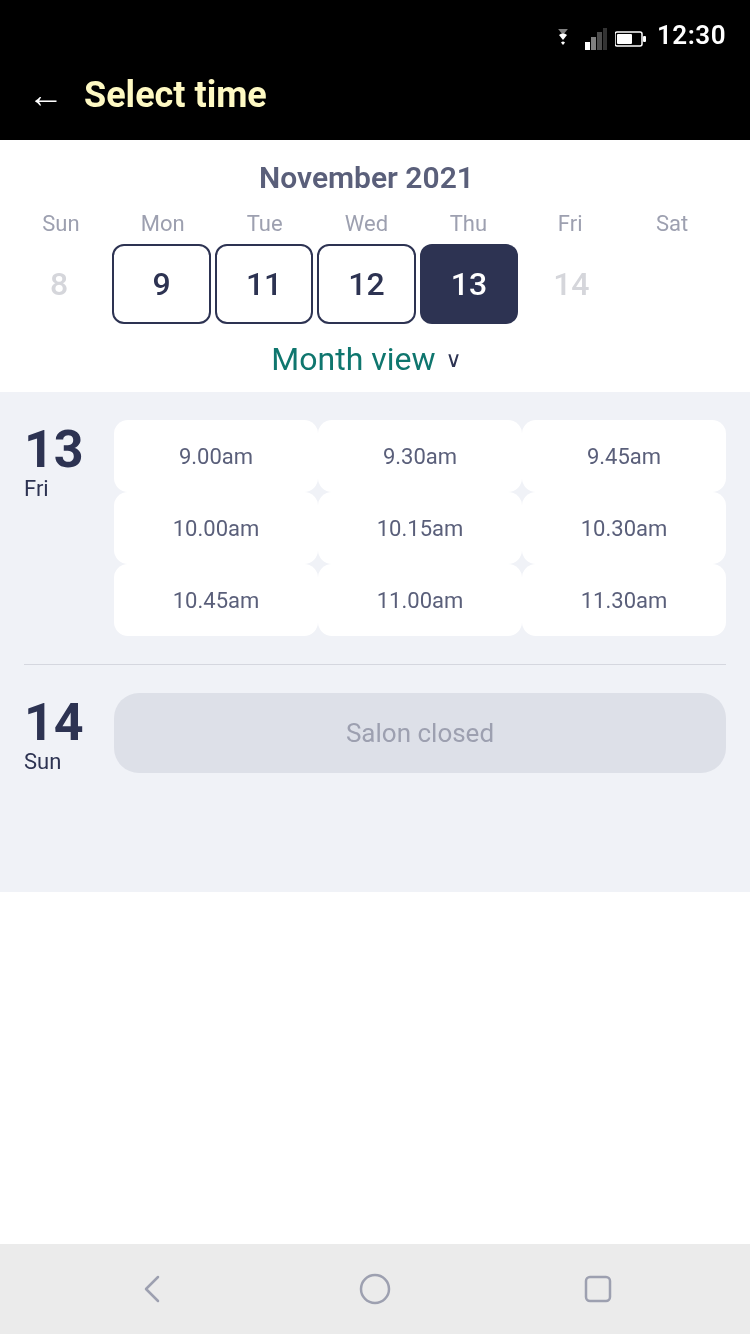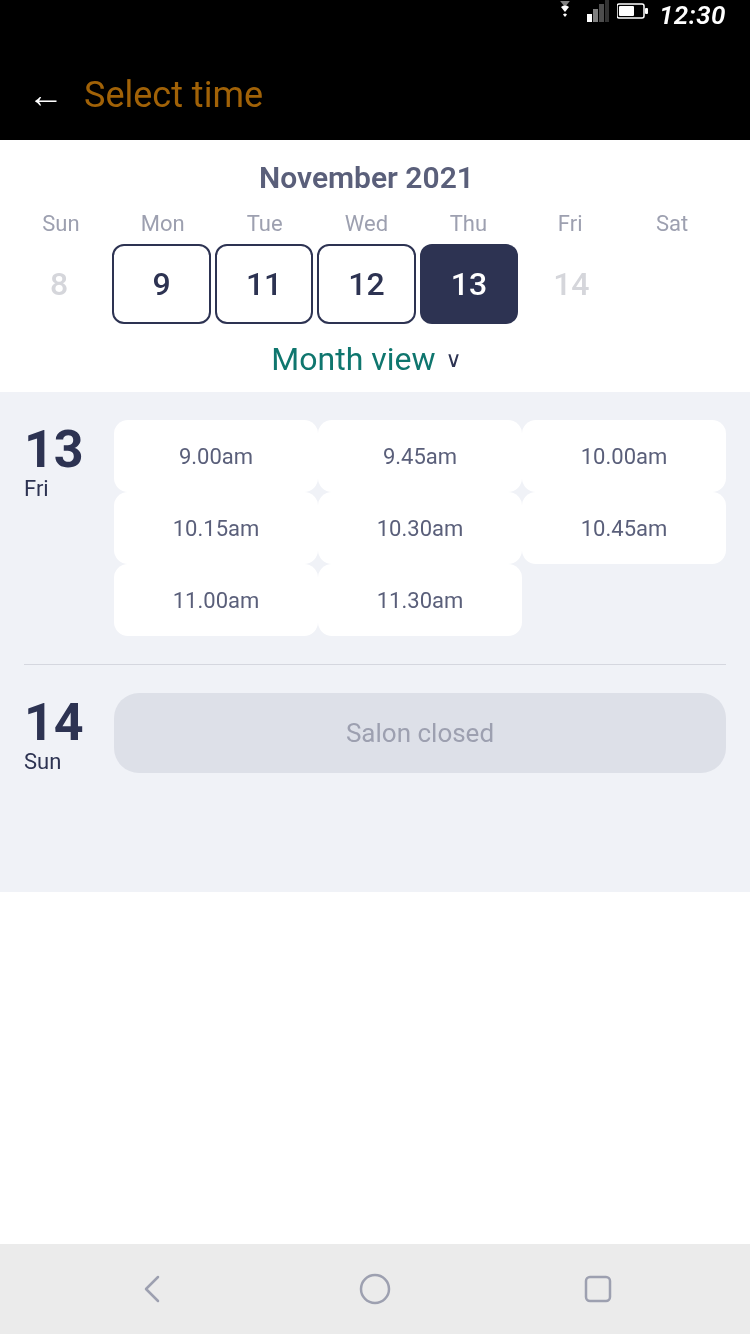--- a/index.html
+++ b/index.html
@@ -10,25 +10,24 @@
       font-family: -apple-system, BlinkMacSystemFont, 'Segoe UI', Roboto, sans-serif;
       background: #fff;
       overflow-x: hidden;
     }
 
     
     .status-bar {
       background: #000;
       height: 50px;
       display: flex;
-      align-items: flex-start;
+      align-items: flex-end;
       justify-content: flex-end;
       padding-right: 24px;
       gap: 10px;
-      font-style: italic;
     }
     .status-icons {
       display: flex;
       align-items: center;
       gap: 8px;
     }
     .status-time {
       color: #fff;
       font-size: 26px;
       font-weight: 600;
@@ -44,23 +43,23 @@
       padding: 0 28px;
       gap: 20px;
     }
     .back-arrow {
       color: #fff;
       font-size: 36px;
       cursor: pointer;
       line-height: 1;
     }
     .header-title {
-      color: #a16207;
+      color: #fef9c3;
       font-size: 36px;
-      font-weight: 400;
+      font-weight: 700;
     }
 
     
     .calendar-section {
       background: #fff;
       padding: 20px 17px 0 0;
     }
     .calendar-month {
       text-align: center;
       font-size: 30px;
@@ -297,20 +296,21 @@
 <div class="time-slots-section">
 
   <div class="day-section">
     <div class="day-row">
       <div class="day-label">
         <span class="day-number">13</span>
         <span class="day-name">Fri</span>
       </div>
       <div class="time-grid">
         <div class="time-slot">9.00am</div>
+        <div class="time-slot">9.30am</div>
         <div class="time-slot">9.45am</div>
         <div class="time-slot">10.00am</div>
         <div class="time-slot">10.15am</div>
         <div class="time-slot">10.30am</div>
         <div class="time-slot">10.45am</div>
         <div class="time-slot">11.00am</div>
         <div class="time-slot">11.30am</div>
       </div>
     </div>
   </div>

